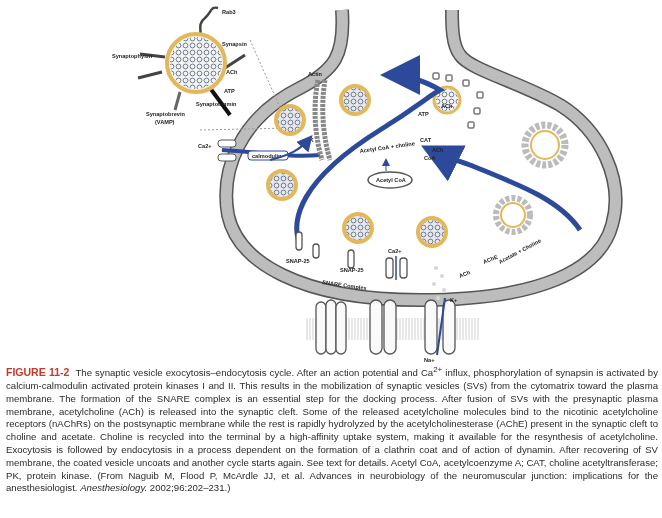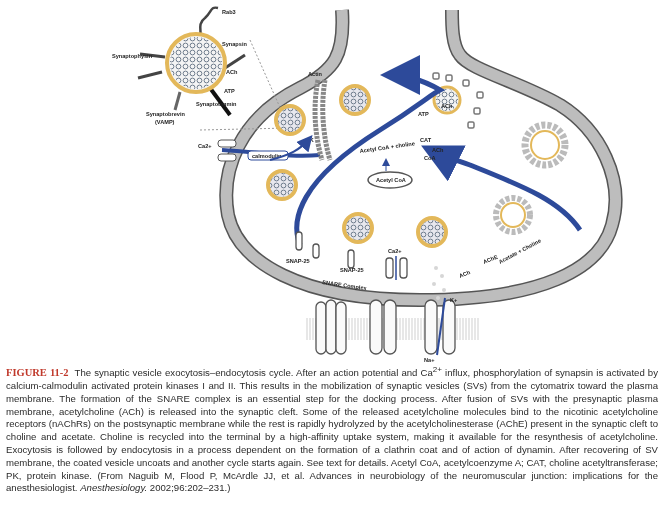--- a/index.html
+++ b/index.html
@@ -1,19 +1,19 @@
 <!DOCTYPE html>
 <html><head>
 <meta charset="utf-8">
 <style>
   html, body { margin:0; padding:0; background:#ffffff; }
   body { width:662px; height:518px; position:relative; overflow:hidden; font-family:"Liberation Sans", sans-serif; }
   #figure { position:absolute; left:0; top:0; width:662px; height:362px; }
   #caption { position:absolute; left:6px; top:364px; width:652px; font-family:"Liberation Sans", sans-serif; font-size:9.6px; line-height:12.8px; color:#2b2b2b; text-align:justify; }
-  #caption .fig-label { color:#c0392b; font-family:Liberation Serif, serif; font-weight:bold; font-size:10.5px; margin-right:6px; }
+  #caption .fig-label { color:#c0392b; font-family:Liberation Sans, sans-serif; font-weight:bold; font-size:10.5px; margin-right:6px; }
   svg text { font-family:"Liberation Sans", sans-serif; fill:#222; }
   .lbl { font-size:5.6px; font-weight:bold; }
 </style>
 </head>
 <body>
 
 <div id="figure">
 <svg width="662" height="362" viewBox="0 0 662 362" xmlns="http://www.w3.org/2000/svg">
   <defs>
     <pattern id="vesdots" width="7" height="7" patternUnits="userSpaceOnUse">

